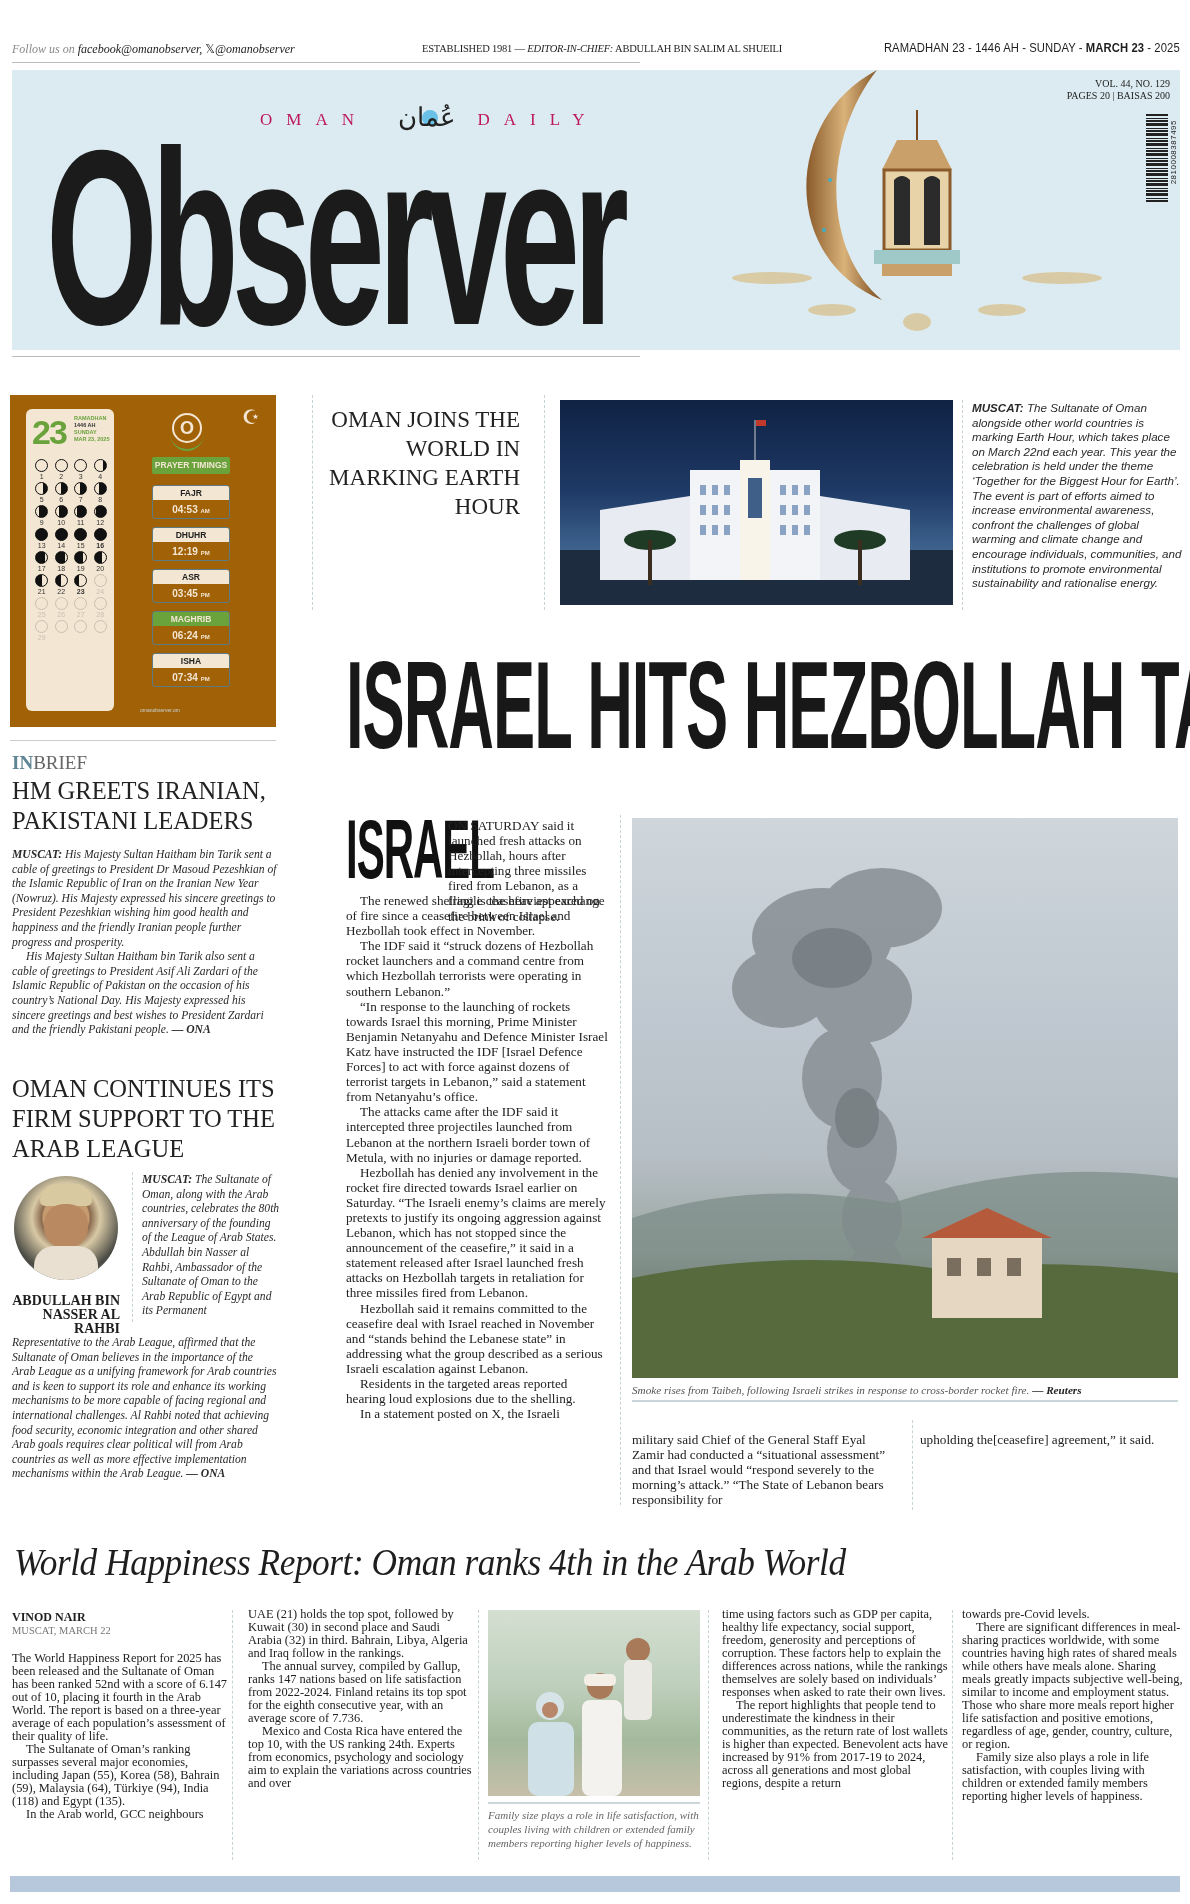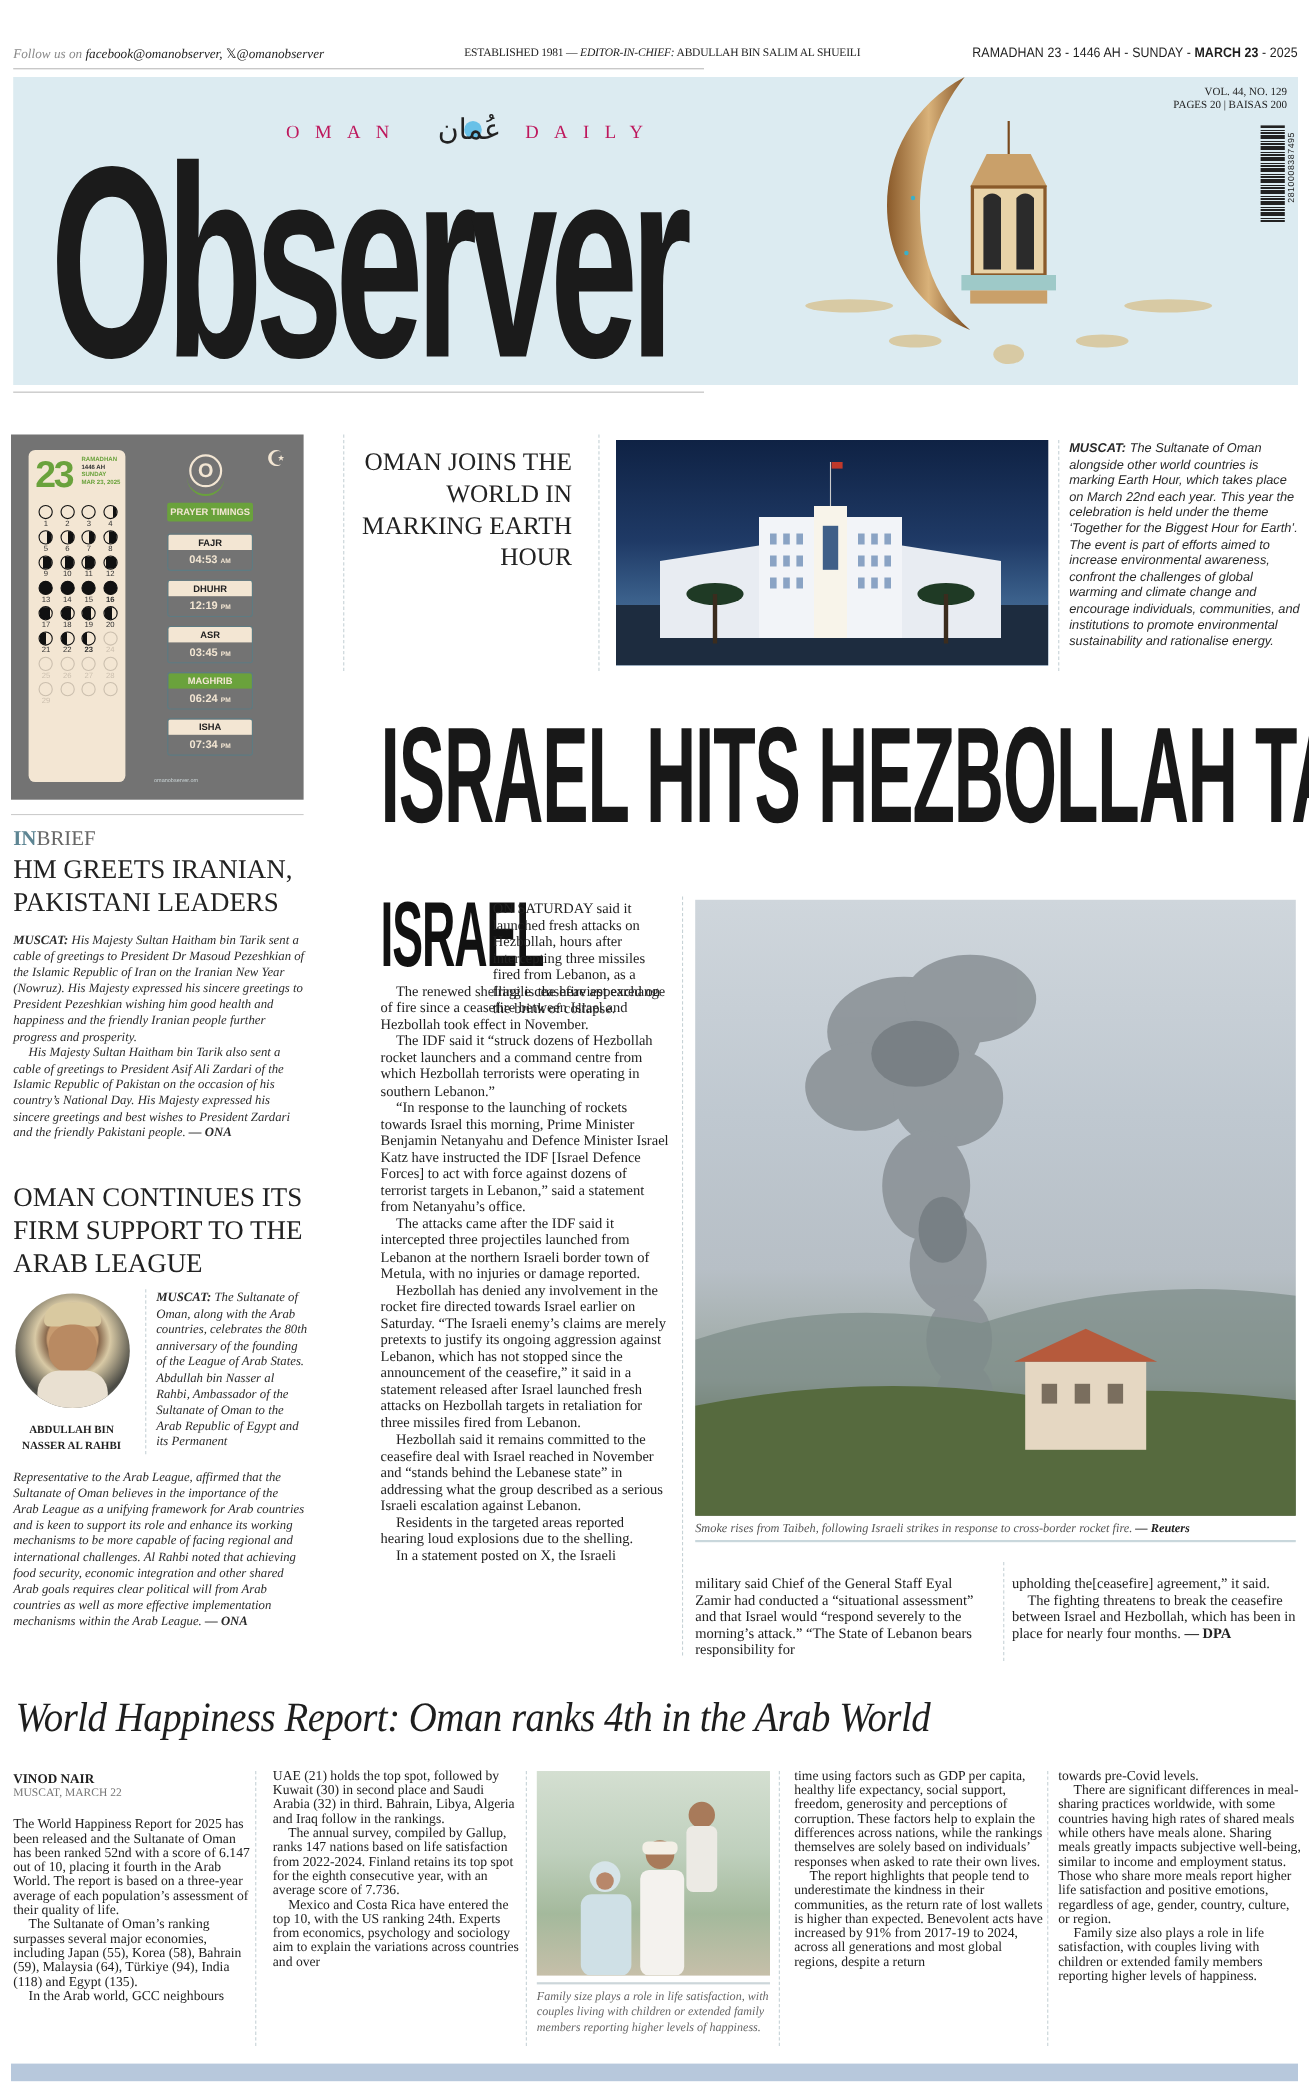--- a/index.html
+++ b/index.html
@@ -23,21 +23,21 @@
   #arabic-dot { left: 410px; top: 40px; width: 16px; height: 16px; border-radius: 50%; background: #4cb6e6; opacity: 0.8; }
   #observer-logo { left: 34px; top: 44px; font-family: "Liberation Sans", "DejaVu Sans", sans-serif; font-weight: 700; font-size: 248px; line-height: 248px; color: #1b1b1b; letter-spacing: -12px; transform: scaleX(0.58); transform-origin: left top; white-space: nowrap; }
   #vol-info { right: 10px; top: 8px; text-align: right; font-family: "Liberation Serif", serif; font-size: 10px; line-height: 12px; color: #222; }
   #barcode { right: 12px; top: 44px; width: 22px; height: 88px; background: repeating-linear-gradient(0deg, #222 0 2px, #dcebf1 2px 3px, #222 3px 4px, #dcebf1 4px 6px, #222 6px 9px, #dcebf1 9px 10px); }
   #barcode-num { right: 2px; top: 50px; font-size: 8px; writing-mode: vertical-rl; transform: rotate(180deg); font-family: "Liberation Sans", sans-serif; color: #222; letter-spacing: 0.5px; }
   #ramadan-art { left: 700px; top: -10px; width: 420px; height: 290px; }
 
   .hrule { height: 1px; background: #bbb; }
 
   
-  #calendar { left: 10px; top: 395px; width: 266px; height: 332px; background: #737373; overflow: hidden; }
+  #calendar { left: 10px; top: 395px; width: 266px; height: 332px; background: #a16207; overflow: hidden; }
   #cal-panel { left: 16px; top: 14px; width: 88px; height: 302px; background: #f3e6d3; border-radius: 6px; }
   #cal-day { left: 6px; top: 4px; font-family: "Liberation Sans", sans-serif; font-weight: bold; font-size: 34px; color: #6aa23c; letter-spacing: -2px; }
   #cal-meta { left: 48px; top: 6px; font-family: "Liberation Sans", sans-serif; font-size: 5.5px; line-height: 7px; color: #6aa23c; font-weight: bold; }
   .moon-grid { left: 6px; top: 50px; width: 78px; display: grid; grid-template-columns: repeat(4, 1fr); row-gap: 2px; }
   .moon-cell { text-align: center; font-family: "Liberation Sans", sans-serif; font-size: 7px; color: #333; }
   .moon { width: 13px; height: 13px; border-radius: 50%; border: 1.5px solid #111; margin: 0 auto 1px; background: #f3e6d3; }
   .moon.dark { background: #111; }
   .moon.half { background: linear-gradient(90deg, #f3e6d3 50%, #111 50%); }
   .moon.halfl { background: linear-gradient(90deg, #111 50%, #f3e6d3 50%); }
   .moon.faded { border-color: #cbbfae; }
@@ -65,21 +65,21 @@
 
   
   #inbrief-label { left: 12px; top: 752px; font-family: "Liberation Serif", serif; font-size: 19px; color: #666; }
   #inbrief-label b { color: #5d8593; font-weight: bold; }
   .brief-head { font-family: "Liberation Serif", serif; font-size: 24.5px; line-height: 30px; color: #222; }
   .brief-body { font-family: "Liberation Serif", serif; font-style: italic; font-size: 11.6px; line-height: 14.6px; color: #2a2a2a; }
   .brief-body b { font-weight: bold; }
   .indent { text-indent: 14px; display: block; }
 
   #rahbi-photo { left: 14px; top: 1176px; width: 104px; height: 104px; border-radius: 50%; background: radial-gradient(circle at 50% 40%, #c79b70 0 28%, #8a6a4e 30%, #d8c9a5 42%, #4a4a44 70%, #a8a8a0 100%); overflow: hidden; }
-  #rahbi-name { left: 10px; top: 1294px; width: 110px; text-align: center; font-family: "Liberation Serif", serif; font-weight: bold; font-size: 10px; line-height: 14px; }
+  #rahbi-name { left: 10px; top: 1294px; width: 110px; text-align: right; font-family: "Liberation Serif", serif; font-weight: bold; font-size: 14px; line-height: 14px; }
 
   
   .article { font-family: "Liberation Serif", serif; font-size: 13.2px; line-height: 15.1px; color: #222; }
   .article .p { text-indent: 14px; }
   #israel-drop { left: 346px; top: 812px; font-family: "Liberation Sans", sans-serif; font-weight: bold; font-size: 84px; line-height: 74px; color: #111; letter-spacing: -2px; transform: scaleX(0.5); transform-origin: left top; }
   #smoke-img { left: 632px; top: 818px; width: 546px; height: 560px; background: linear-gradient(180deg, #cfd6dc 0%, #bfc8d0 35%, #b7bfc6 60%, #9aa69f 78%, #5d6e47 86%, #4e5f3a 100%); overflow: hidden; }
   #smoke-cap { left: 632px; top: 1384px; width: 546px; font-family: "Liberation Serif", serif; font-style: italic; font-size: 11.2px; color: #555; border-bottom: 2px solid #c9d7dc; padding-bottom: 4px; }
   #smoke-cap b { color: #222; font-weight: bold; }
 
   
@@ -341,21 +341,20 @@
         <rect x="375" y="440" width="14" height="18"></rect>
       </g>
   </svg>
 </div>
 <div id="smoke-cap" class="abs"><span>Smoke rises from Taibeh, following Israeli strikes in response to cross-border rocket fire. </span><b>— Reuters</b></div>
 
 <div class="abs article" style="left:632px;top:1432px;width:268px;">military said Chief of the General Staff Eyal Zamir had conducted a “situational assessment” and that Israel would “respond severely to the morning’s attack.” “The State of Lebanon bears responsibility for</div>
 <div class="abs vrule" style="left:912px;top:1420px;height:90px;"></div>
 <div class="abs article" style="left:920px;top:1432px;width:262px;">
   <div>upholding the[ceasefire] agreement,” it said.</div>
-  <div class="p"><span>The fighting threatens to break the ceasefire between Israel and Hezbollah, which has been in place for nearly four months. </span><b>— DPA</b></div>
 </div>
 
 <div id="happy-head" class="abs">World Happiness Report: Oman ranks 4th in the Arab World</div>
 <div id="byline" class="abs">VINOD NAIR</div>
 <div id="dateline2" class="abs">MUSCAT, MARCH 22</div>
 
 <div class="abs happy" style="left:12px;top:1652px;width:216px;">
   <div>The World Happiness Report for 2025 has been released and the Sultanate of Oman has been ranked 52nd with a score of 6.147 out of 10, placing it fourth in the Arab World. The report is based on a three-year average of each population’s assessment of their quality of life.</div>
   <div class="p" style="text-indent:14px">The Sultanate of Oman’s ranking surpasses several major economies, including Japan (55), Korea (58), Bahrain (59), Malaysia (64), Türkiye (94), India (118) and Egypt (135).</div>
   <div style="text-indent:14px">In the Arab world, GCC neighbours</div>

